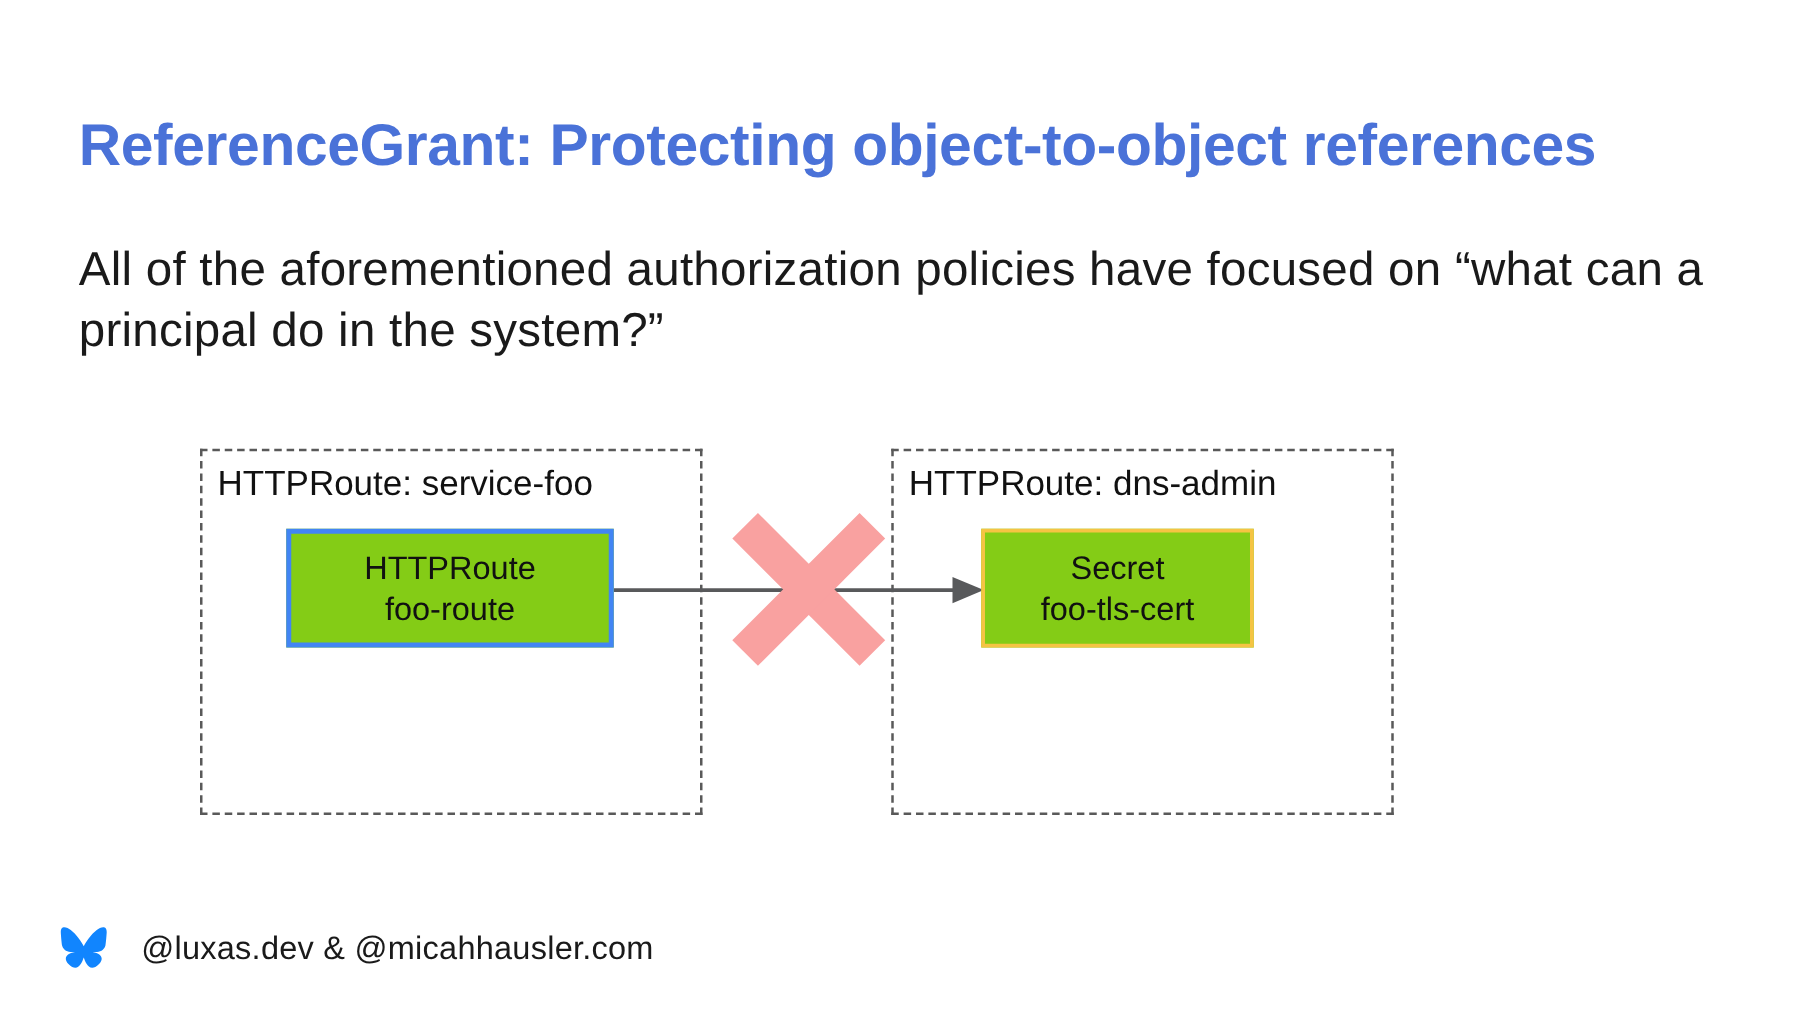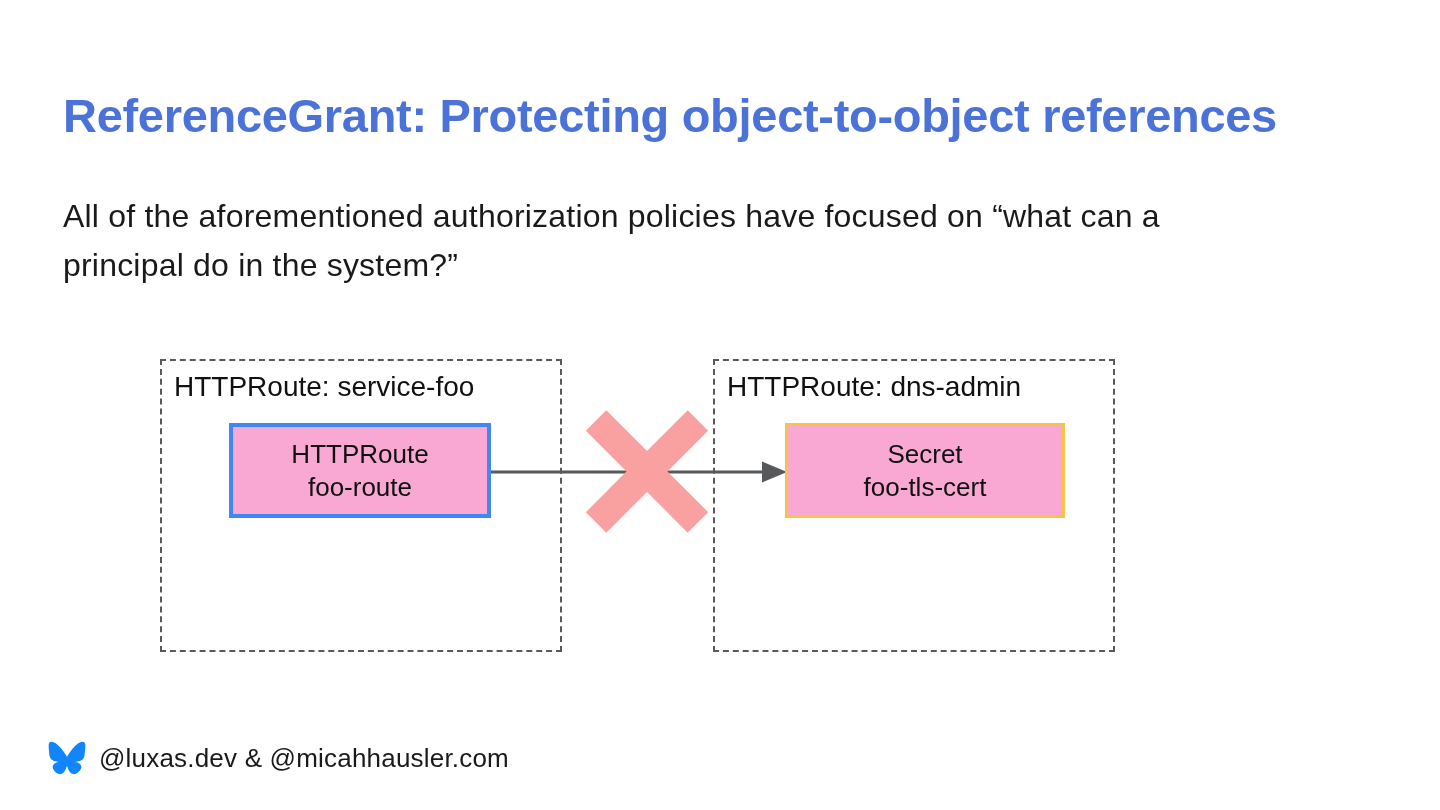--- a/index.html
+++ b/index.html
@@ -24,21 +24,21 @@
     font-weight: 700;
     letter-spacing: -0.3px;
     color: var(--title_blue, #4a72d8);
     white-space: nowrap;
   }
   .body-text {
     position: absolute;
     left: 63px;
     top: 192px;
     margin: 0;
-    font-size: 32px;
+    font-size: 38px;
     font-weight: 400;
     line-height: 49px;
     letter-spacing: 0.2px;
     color: var(--body_text, #1a1a1a);
     white-space: nowrap;
   }
   .ns-box {
     position: absolute;
     top: 359px;
     width: 402px;
@@ -52,42 +52,42 @@
   .ns-label {
     padding: 8px 0 0 12px;
     font-size: 28px;
     line-height: 36px;
     color: #111111;
     white-space: nowrap;
   }
   .node {
     position: absolute;
     box-sizing: border-box;
-    background: #f9a8d4;
+    background: #84cc16;
     display: flex;
     flex-direction: column;
     align-items: center;
     justify-content: center;
     text-align: center;
     font-size: 26px;
     line-height: 33px;
     color: #111111;
     z-index: 3;
   }
   .node.httproute {
     left: 229px;
     top: 423px;
     width: 262px;
     height: 95px;
     border: 4px solid var(--httproute_border, #4285f4);
   }
   .node.secret {
     left: 785px;
     top: 423px;
-    width: 280px;
+    width: 218px;
     height: 95px;
     border: 3px solid var(--secret_border, #f5c443);
   }
   .arrow-svg {
     position: absolute;
     left: 0;
     top: 0;
     width: 1440px;
     height: 810px;
     z-index: 1;
@@ -110,21 +110,21 @@
   }
   .xmark .bar.b1 { transform: rotate(45deg); }
   .xmark .bar.b2 { transform: rotate(-45deg); }
   .footer {
     position: absolute;
     left: 48px;
     top: 735px;
     height: 46px;
     display: flex;
     align-items: center;
-    gap: 13px;
+    gap: 27px;
   }
   .footer .logo {
     width: 38px;
     height: 34px;
     display: block;
   }
   .footer .handles {
     font-size: 26px;
     letter-spacing: 0.2px;
     color: var(--body_text, #1a1a1a);

